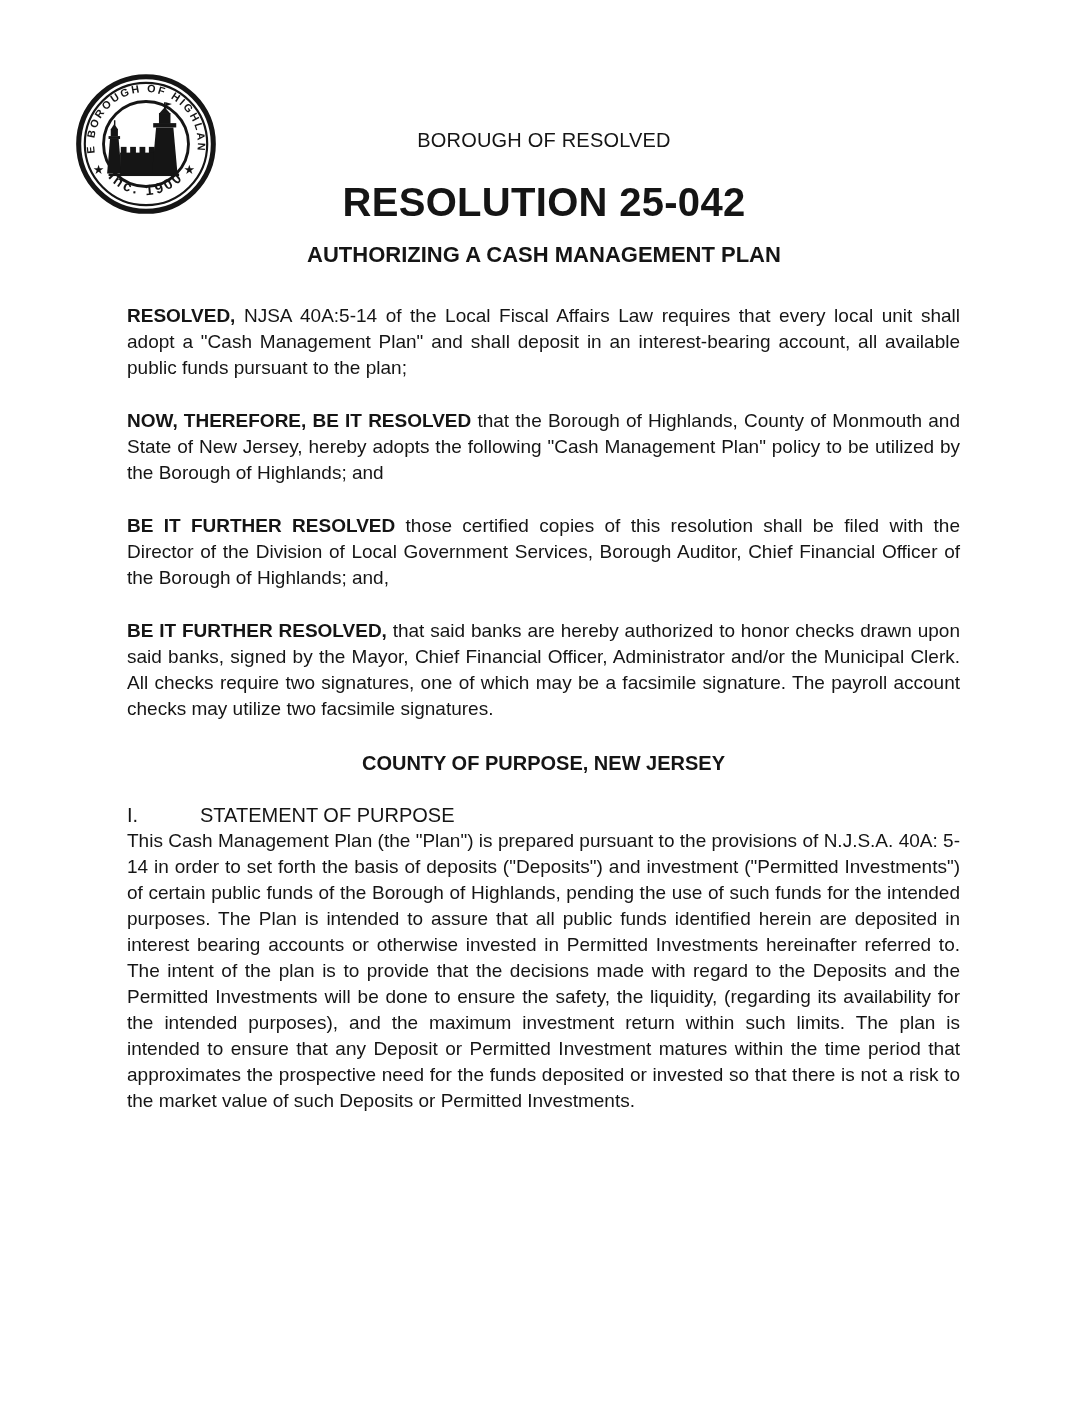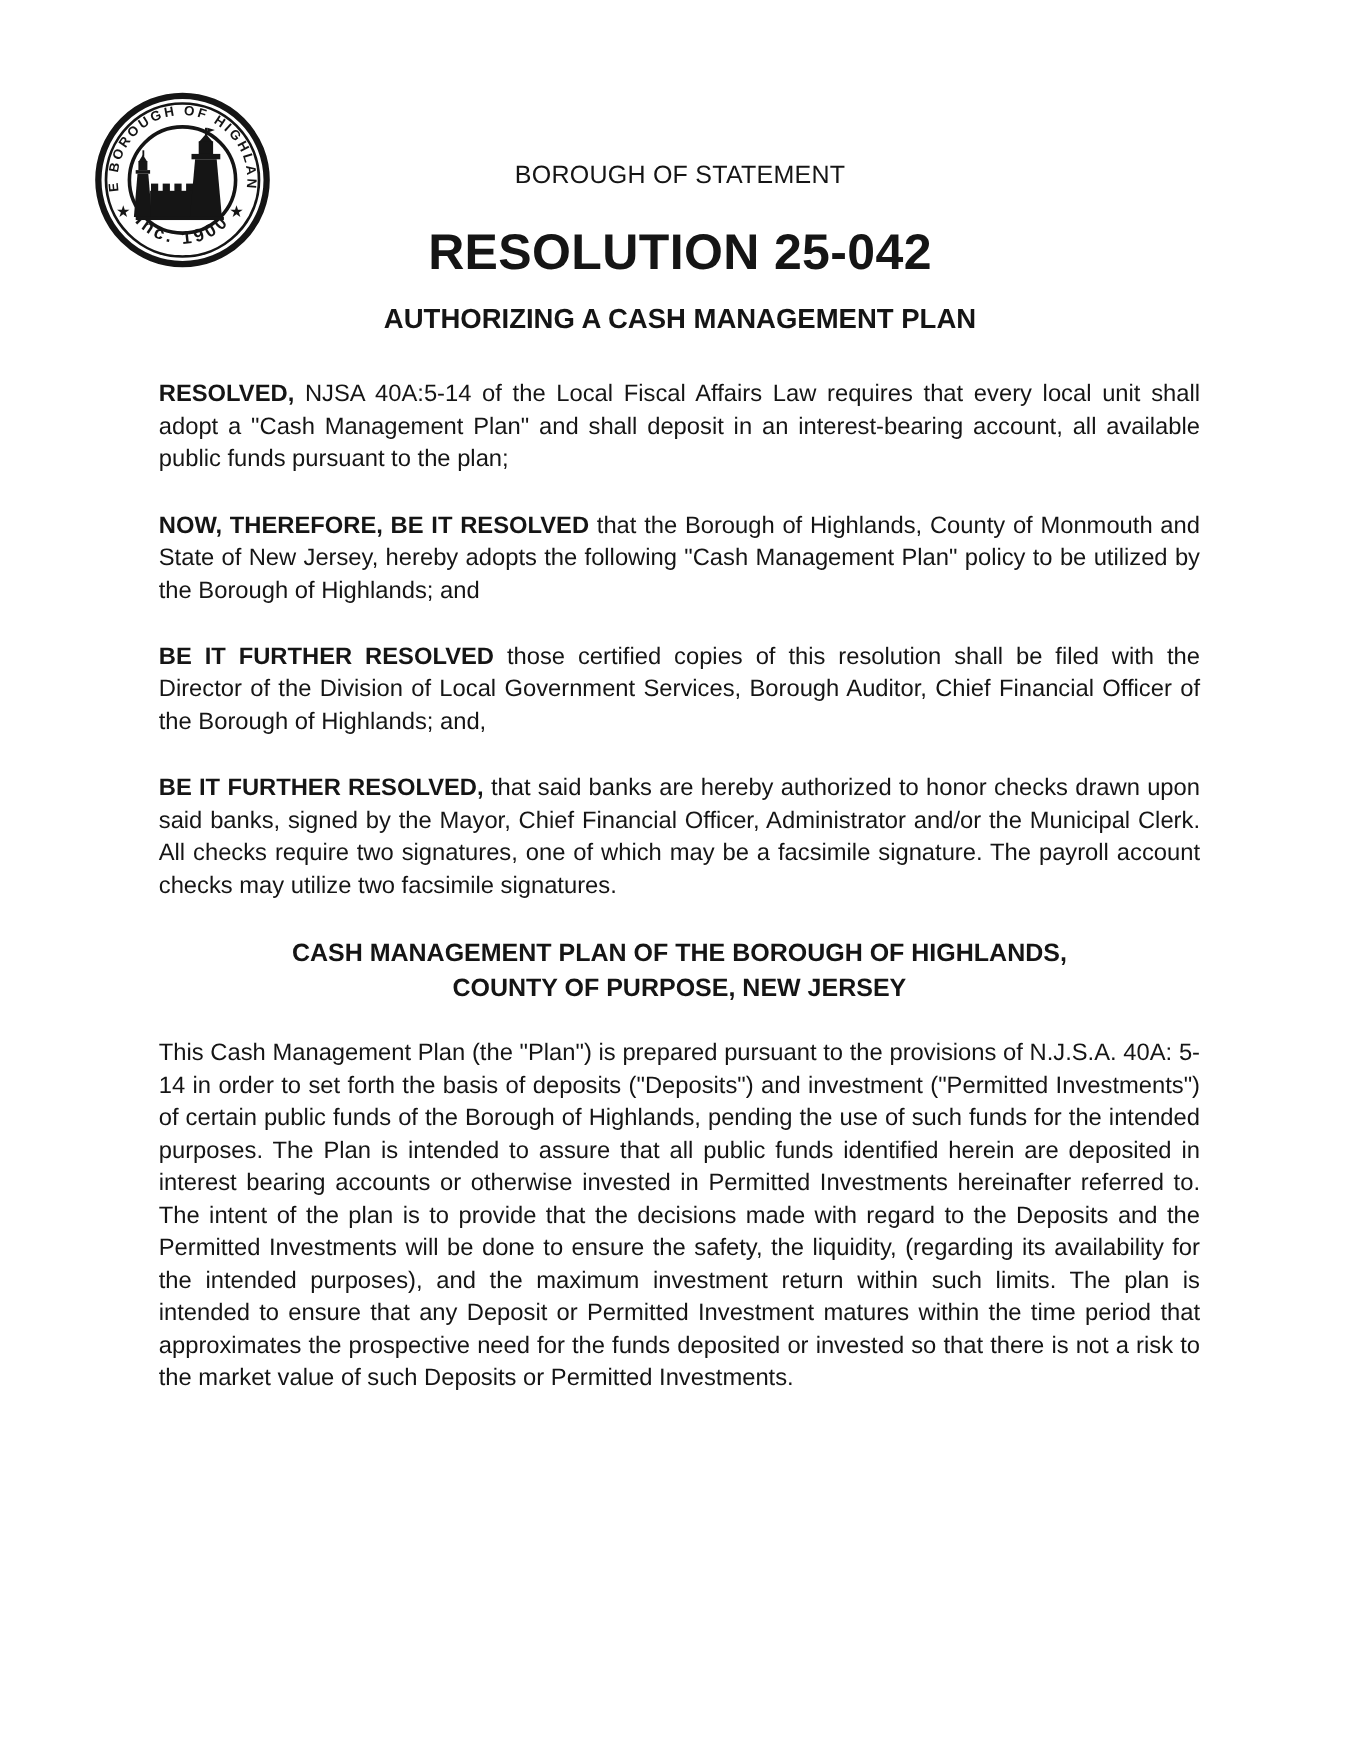--- a/index.html
+++ b/index.html
@@ -116,38 +116,38 @@
         <rect x="118" y="57" width="16" height="15"></rect>
         <rect x="110" y="71" width="32" height="6"></rect>
         <polygon points="114,77 138,77 144,144 108,144"></polygon>
 
         <rect x="48" y="141" width="98" height="3.5"></rect>
       </g>
     </svg>
   </div>
 
   <div class="header">
-    <div class="header-line">BOROUGH OF STATEMENT</div>
+    <div class="header-line">BOROUGH OF RESOLVED</div>
     <div class="doc-title">RESOLUTION 25-042</div>
     <div class="doc-subtitle">AUTHORIZING A CASH MANAGEMENT PLAN</div>
   </div>
 
   <div class="content">
 
     <p class="body-par"><strong>RESOLVED,</strong><span> NJSA 40A:5-14 of the Local Fiscal Affairs Law requires that every local unit shall adopt a "Cash Management Plan" and shall deposit in an interest-bearing account, all available public funds pursuant to the plan;</span></p>
 
     <p class="body-par"><strong>NOW, THEREFORE, BE IT RESOLVED</strong><span> that the Borough of Highlands, County of Monmouth and State of New Jersey, hereby adopts the following "Cash Management Plan" policy to be utilized by the Borough of Highlands; and</span></p>
 
     <p class="body-par"><strong>BE IT FURTHER RESOLVED</strong><span> those certified copies of this resolution shall be filed with the Director of the Division of Local Government Services, Borough Auditor, Chief Financial Officer of the Borough of Highlands; and,</span></p>
 
     <p class="body-par"><strong>BE IT FURTHER RESOLVED,</strong><span> that said banks are hereby authorized to honor checks drawn upon said banks, signed by the Mayor, Chief Financial Officer, Administrator and/or the Municipal Clerk. All checks require two signatures, one of which may be a facsimile signature. The payroll account checks may utilize two facsimile signatures.</span></p>
 
 
     <div class="plan-heading">
-      <div>CASH MANAGEMENT PLAN OF THE BOROUGH OF HIGHLANDS,</div>
       <div>COUNTY OF PURPOSE, NEW JERSEY</div>
     </div>
 
+    <div class="section-heading"><span class="section-numeral">I.</span><span>STATEMENT OF PURPOSE</span></div>
 
     <p class="section-body">This Cash Management Plan (the "Plan") is prepared pursuant to the provisions of N.J.S.A. 40A: 5-14 in order to set forth the basis of deposits ("Deposits") and investment ("Permitted Investments") of certain public funds of the Borough of Highlands, pending the use of such funds for the intended purposes.  The Plan is intended to assure that all public funds identified herein are deposited in interest bearing accounts or otherwise invested in Permitted Investments hereinafter referred to. The intent of the plan is to provide that the decisions made with regard to the Deposits and the Permitted Investments will be done to ensure the safety, the liquidity, (regarding its availability for the intended purposes), and the maximum investment return within such limits. The plan is intended to ensure that any Deposit or Permitted Investment matures within the time period that approximates the prospective need for the funds deposited or invested so that there is not a risk to the market value of such Deposits or Permitted Investments.</p>
 
   </div>
 </div>
 
 </body></html>

